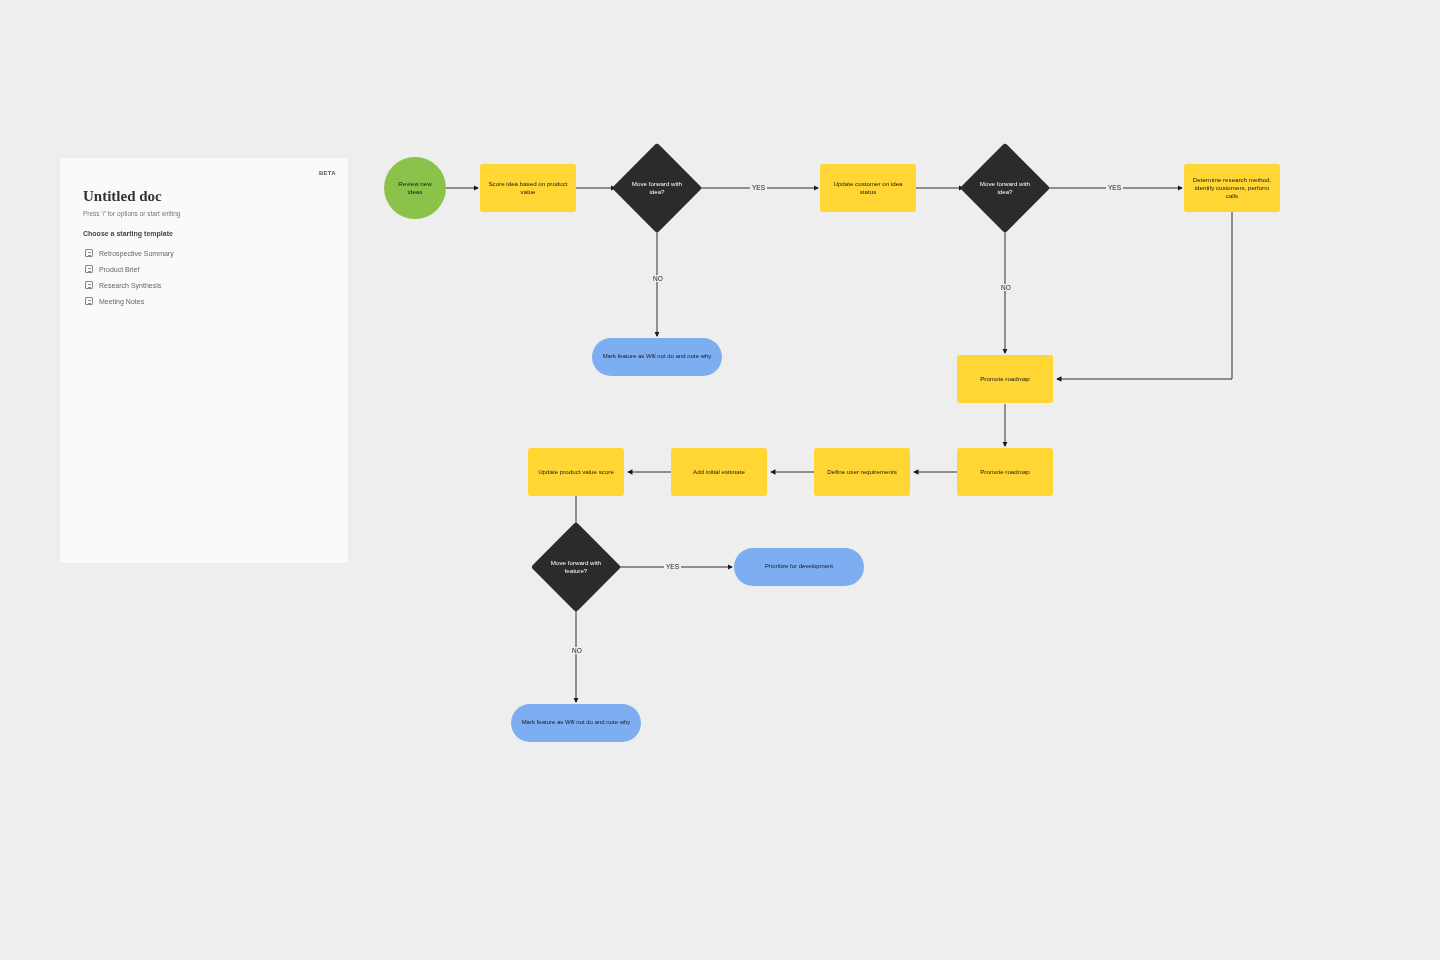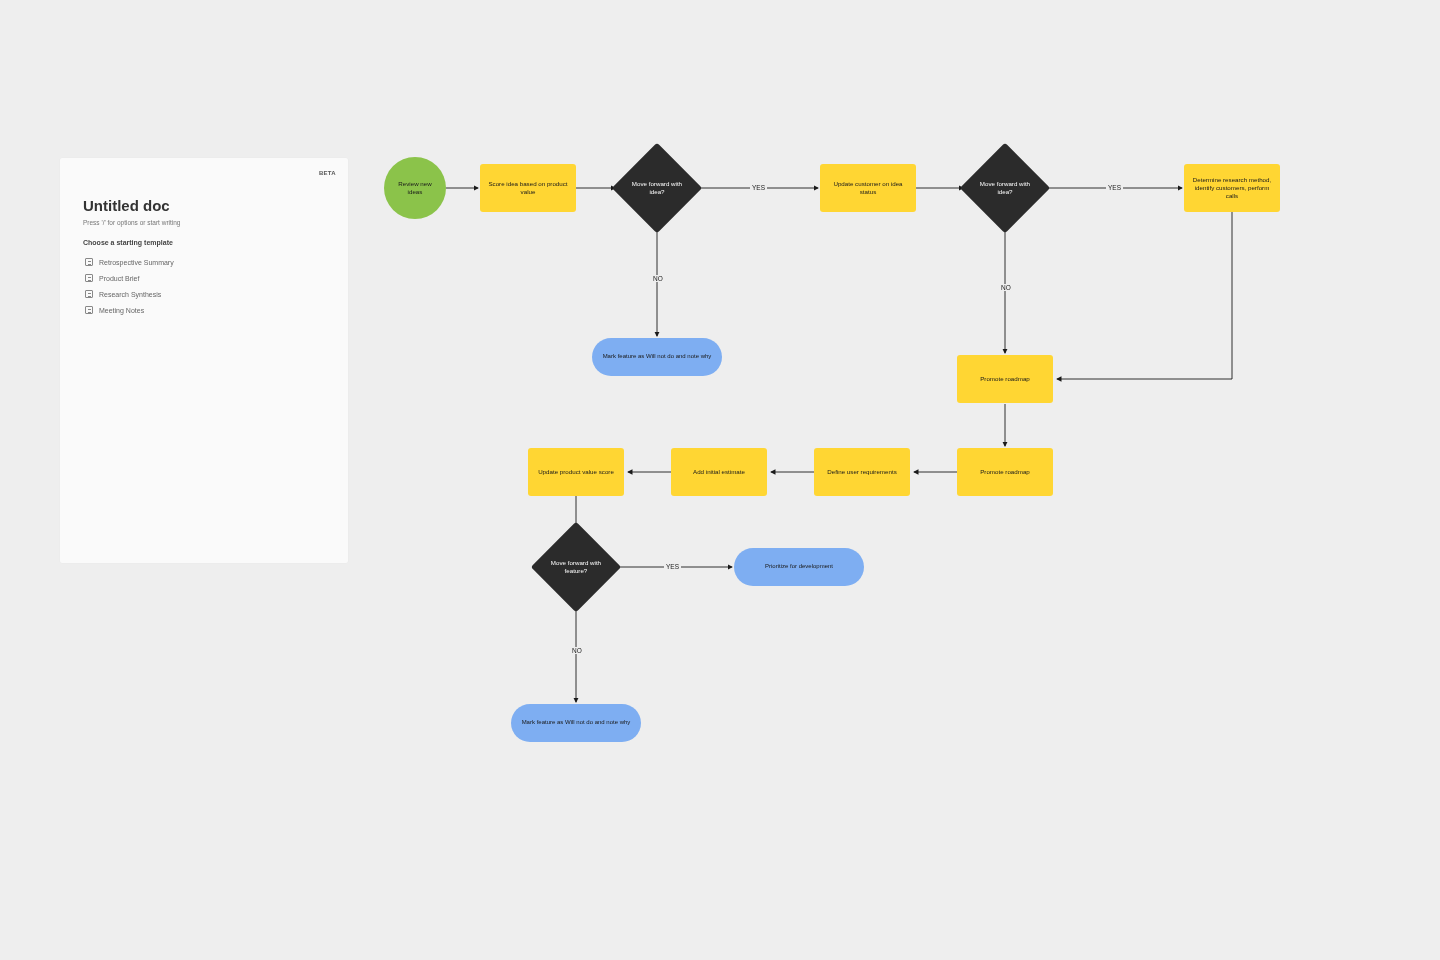--- a/index.html
+++ b/index.html
@@ -36,21 +36,22 @@
     font-size: 6px;
     font-weight: 700;
     letter-spacing: 0.3px;
     color: #555;
     text-transform: uppercase;
   }
   .doc-title {
     font-size: 15px;
     font-weight: 700;
     color: #333;
-    margin-top: 14px;
+    margin-top: 5px;
+    font-family: Liberation Serif, serif;
   }
   .doc-subtitle {
     font-size: 6.5px;
     color: #777;
     margin-top: 5px;
   }
   .doc-choose {
     font-size: 7px;
     font-weight: 600;
     color: #444;

